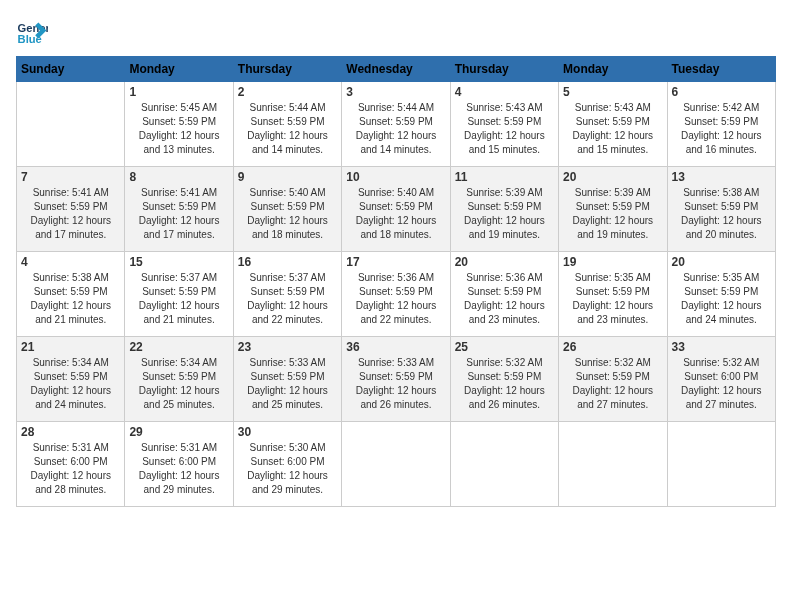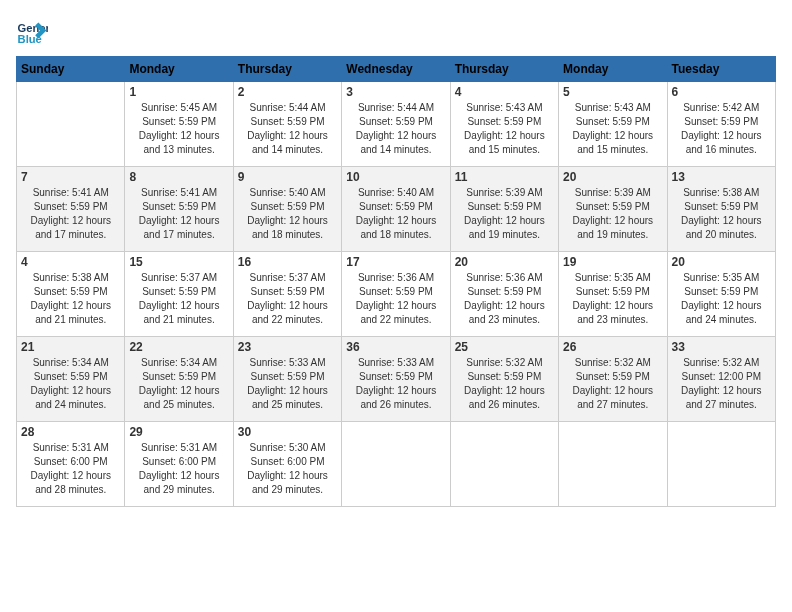--- a/index.html
+++ b/index.html
@@ -298,21 +298,21 @@
         <td>
           <div class="day-num">26</div>
           <div class="day-info">Sunrise: 5:32 AM
 Sunset: 5:59 PM
 Daylight: 12 hours
 and 27 minutes.</div>
         </td>
         <td>
           <div class="day-num">33</div>
           <div class="day-info">Sunrise: 5:32 AM
-Sunset: 12:00 PM
+Sunset: 6:00 PM
 Daylight: 12 hours
 and 27 minutes.</div>
         </td>
       </tr>
       <tr class="week-row">
         <td>
           <div class="day-num">28</div>
           <div class="day-info">Sunrise: 5:31 AM
 Sunset: 6:00 PM
 Daylight: 12 hours

